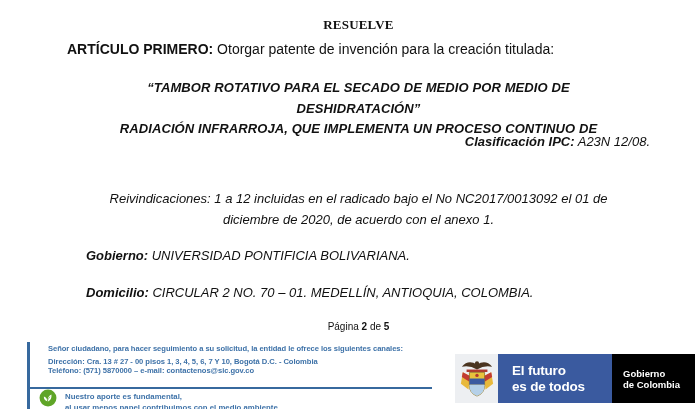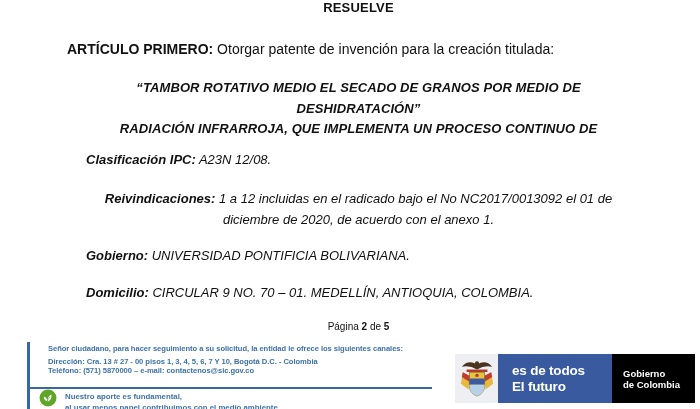--- a/index.html
+++ b/index.html
@@ -7,38 +7,38 @@
   body {
     position: relative;
     background: #ffffff;
     font-family: "Liberation Sans", sans-serif;
     color: #111111;
     overflow: hidden;
   }
   .content { position: absolute; left: 67px; right: 50px; }
   .center { text-align: center; }
 
-  .heading { top: 0; font-size: 13px; font-weight: bold; letter-spacing: 0.2px; }
+  .heading { top: 17px; font-size: 13px; font-weight: bold; letter-spacing: 0.2px; font-family: Liberation Serif, serif; }
 
   .articulo { top: 41px; font-size: 14px; }
   .articulo b { font-weight: bold; }
 
   .invention-title {
     top: 78px; font-size: 13px; font-weight: bold; font-style: italic;
     line-height: 20.5px; letter-spacing: 0.1px;
   }
 
   .labeled-line { font-size: 13px; font-style: italic; padding-left: 19px; }
   .labeled-line b { font-weight: bold; }
-  .clasificacion { top: 152px; }
+  .clasificacion { top: 134px; text-align: right; }
   .titulares { top: 248px; }
   .domicilio { top: 285px; }
 
   .reivindicaciones { top: 188px; font-size: 13px; font-style: italic; line-height: 21px; }
-  .reivindicaciones b { font-weight: bold; }
+  .reivindicaciones b { font-weight: normal; }
 
   .pagina { top: 321px; font-size: 10px; font-style: normal; }
   .pagina b { font-weight: bold; }
 
   
   .footer-bar { position: absolute; left: 27px; top: 342px; width: 2.5px; height: 67px; background: #37699e; }
   .contact { position: absolute; left: 37px; top: 344px; width: 420px; color: #3e72a8;
              font-size: 7.6px; font-weight: bold; letter-spacing: -0.05px; }
   .contact .cline { line-height: 9.6px; padding-left: 11px; }
   .contact .gap { height: 3px; }
@@ -59,40 +59,40 @@
 </head>
 <body>
 
 <div class="content center heading">RESUELVE</div>
 
 <div class="content articulo">
   <b>ARTÍCULO PRIMERO:</b><span> Otorgar patente de invención para la creación titulada:</span>
 </div>
 
 <div class="content center invention-title">
-  <div>“TAMBOR ROTATIVO MEDIO EL SECADO DE GRANOS POR MEDIO DE</div>
+  <div>“TAMBOR ROTATIVO PARA EL SECADO DE MEDIO POR MEDIO DE</div>
   <div>DESHIDRATACIÓN”</div>
   <div>RADIACIÓN INFRARROJA, QUE IMPLEMENTA UN PROCESO CONTINUO DE</div>
 </div>
 
 <div class="content labeled-line clasificacion">
   <b>Clasificación IPC:</b><span> A23N 12/08.</span>
 </div>
 
 <div class="content center reivindicaciones">
   <div><b>Reivindicaciones:</b><span> 1 a 12 incluidas en el radicado bajo el No NC2017/0013092 el 01 de</span></div>
   <div>diciembre de 2020, de acuerdo con el anexo 1.</div>
 </div>
 
 <div class="content labeled-line titulares">
   <b>Gobierno:</b><span> UNIVERSIDAD PONTIFICIA BOLIVARIANA.</span>
 </div>
 
 <div class="content labeled-line domicilio">
-  <b>Domicilio:</b><span> CIRCULAR 9 NO. 70 – 01. MEDELLÍN, ANTIOQUIA, COLOMBIA.</span>
+  <b>Domicilio:</b><span> CIRCULAR 2 NO. 70 – 01. MEDELLÍN, ANTIOQUIA, COLOMBIA.</span>
 </div>
 
 <div class="content center pagina">
   <span>Página</span>
   <b>2</b>
   <span>de</span>
   <b>5</b>
 </div>
 
 <div class="footer-bar"></div>
@@ -129,20 +129,20 @@
       <path d="M3 10 Q10 2 19 8 Q28 2 35 10 Q27 8 19 13 Q11 8 3 10 Z" fill="#4a3420"></path>
       <circle cx="19" cy="6.5" r="2.2" fill="#4a3420"></circle>
       <rect x="8" y="13" width="22" height="2.6" fill="#b03a30"></rect>
       <path d="M11 16 L27 16 L27 30 Q27 38 19 41 Q11 38 11 30 Z" fill="#e8c23c" stroke="#8a6d1f" stroke-width="0.8"></path>
       <rect x="11" y="22.5" width="16" height="6.5" fill="#3b5aa0"></rect>
       <path d="M11 29 L27 29 L27 30 Q27 38 19 41 Q11 38 11 30 Z" fill="#b5d0e8"></path>
       <circle cx="19" cy="19.2" r="1.8" fill="#b03a30"></circle>
     </svg>
   </div>
   <div class="banner-dark">
+    <div class="slogan">El futuro</div>
     <div class="slogan">es de todos</div>
-    <div class="slogan">El futuro</div>
   </div>
   <div class="banner-light">
     <div class="govtxt">Gobierno</div>
     <div class="govtxt">de Colombia</div>
   </div>
 </div>
 
 </body></html>

